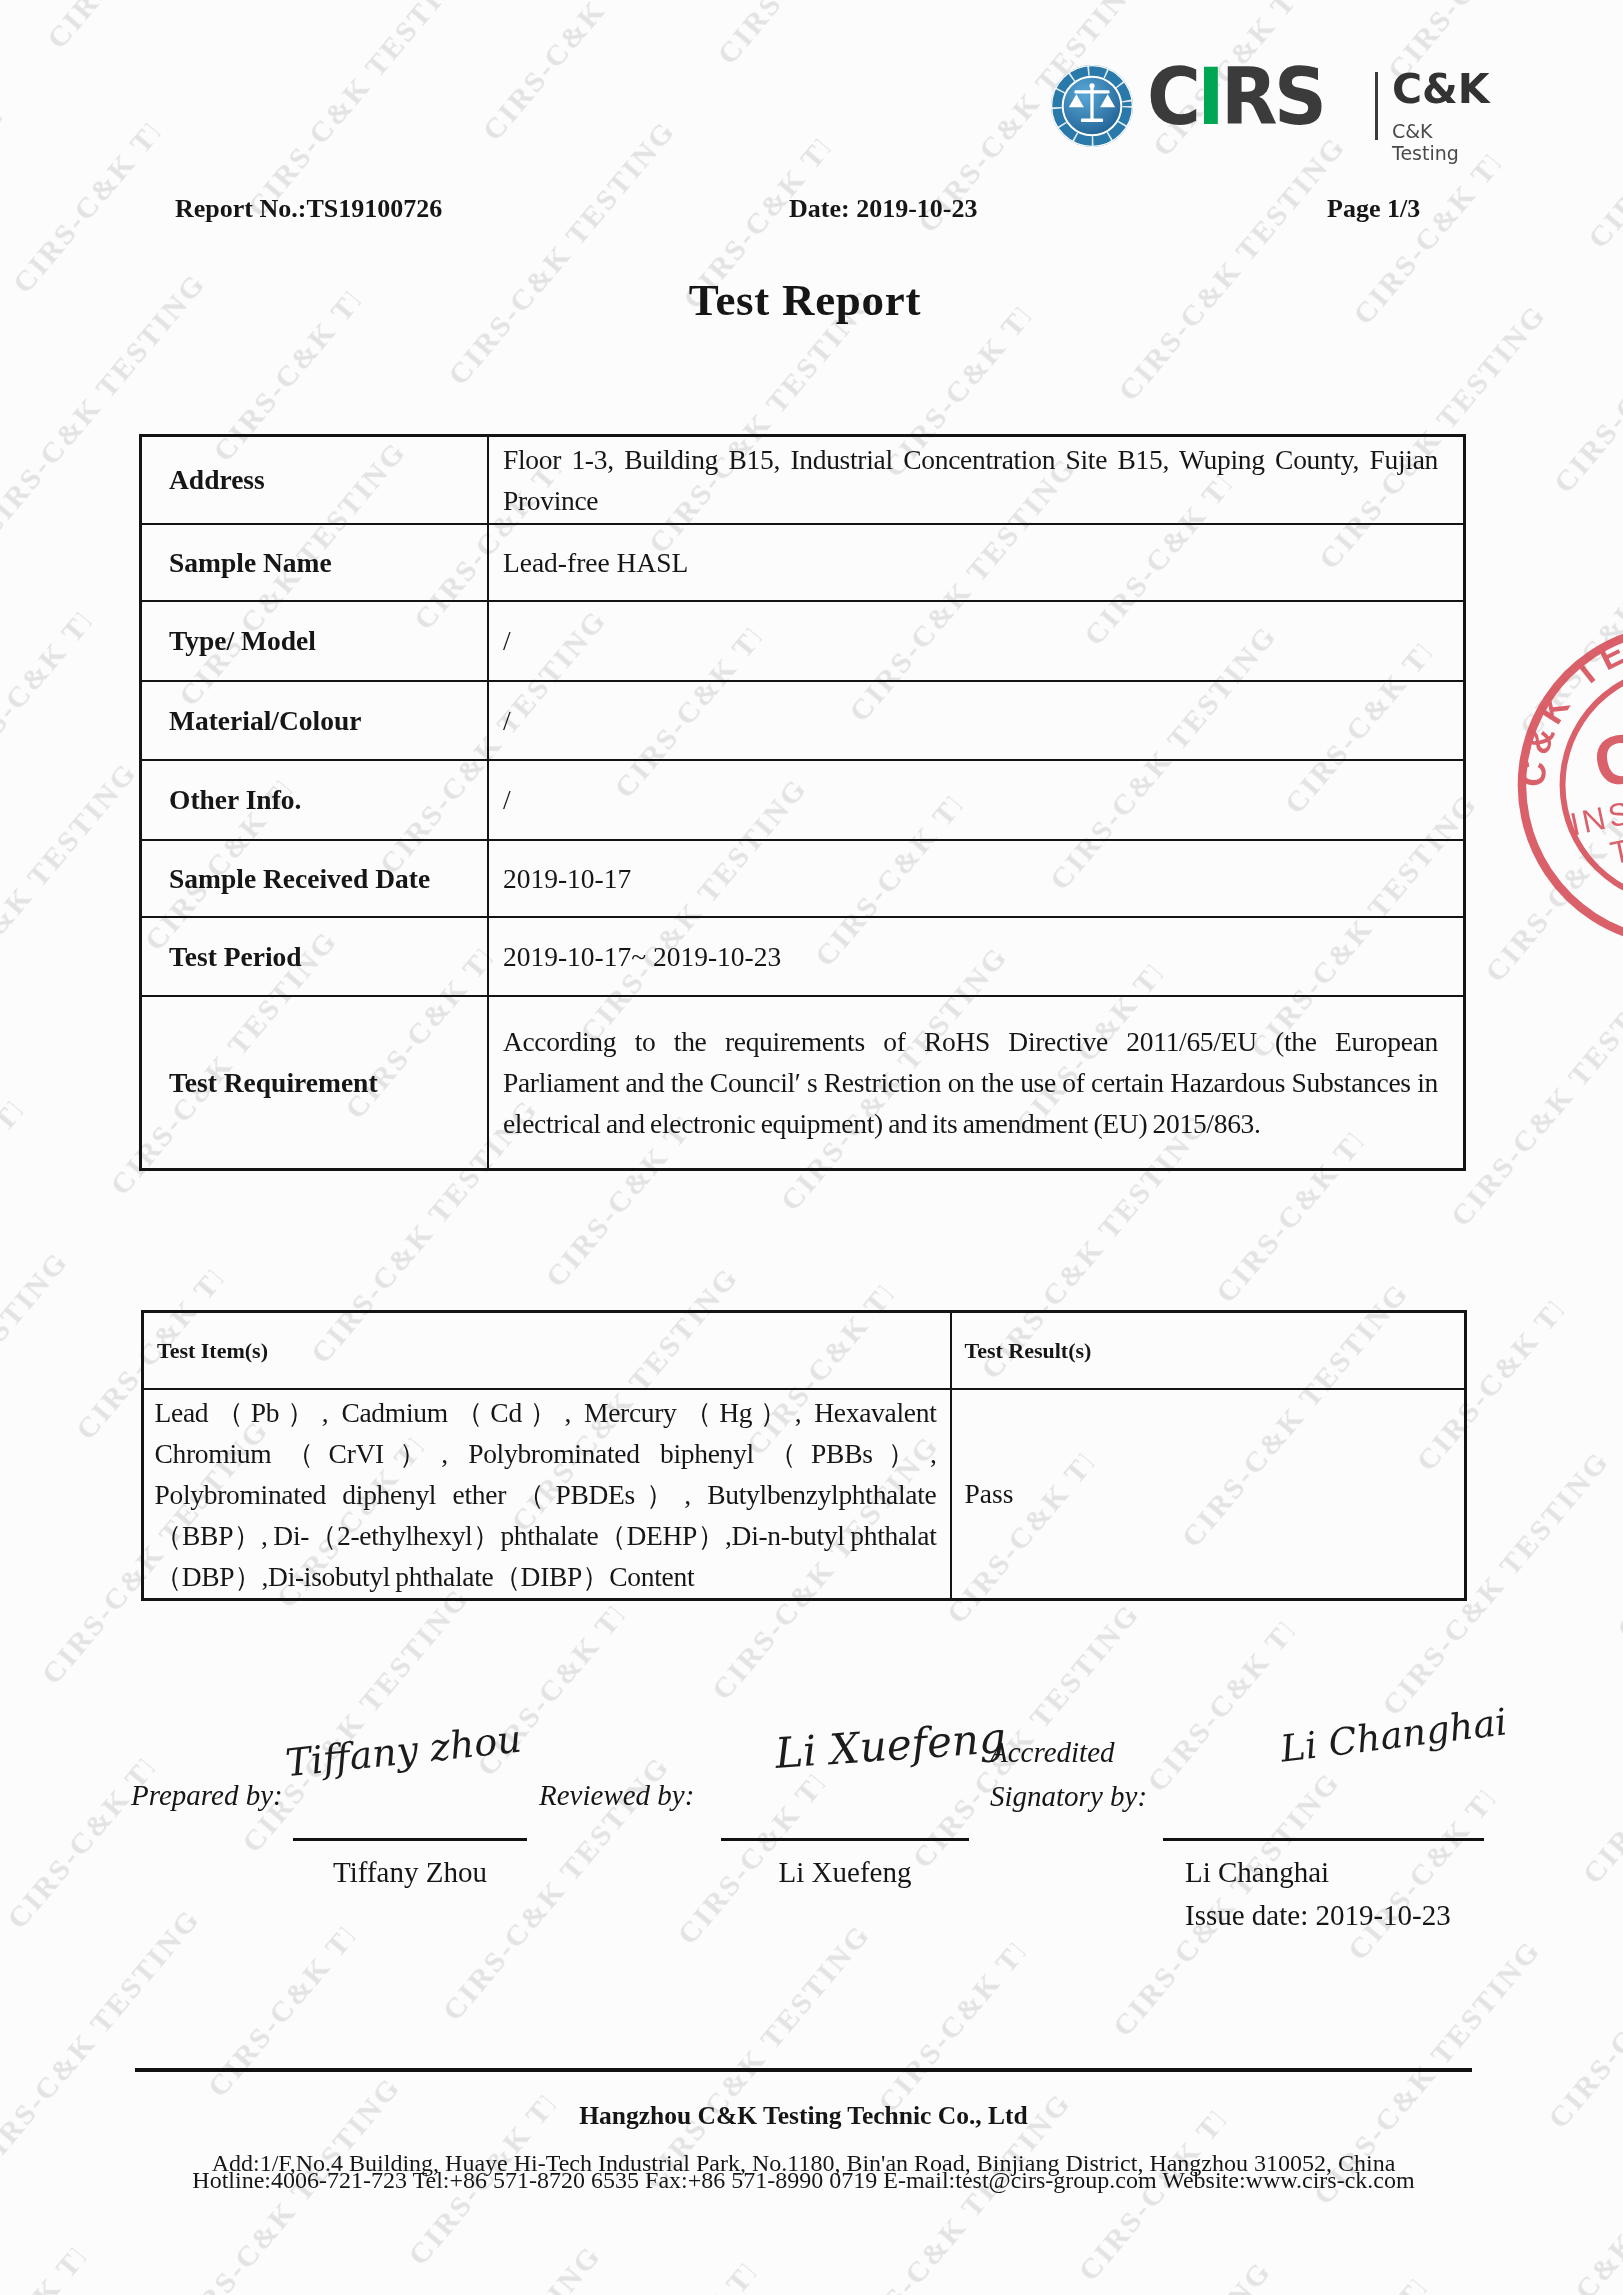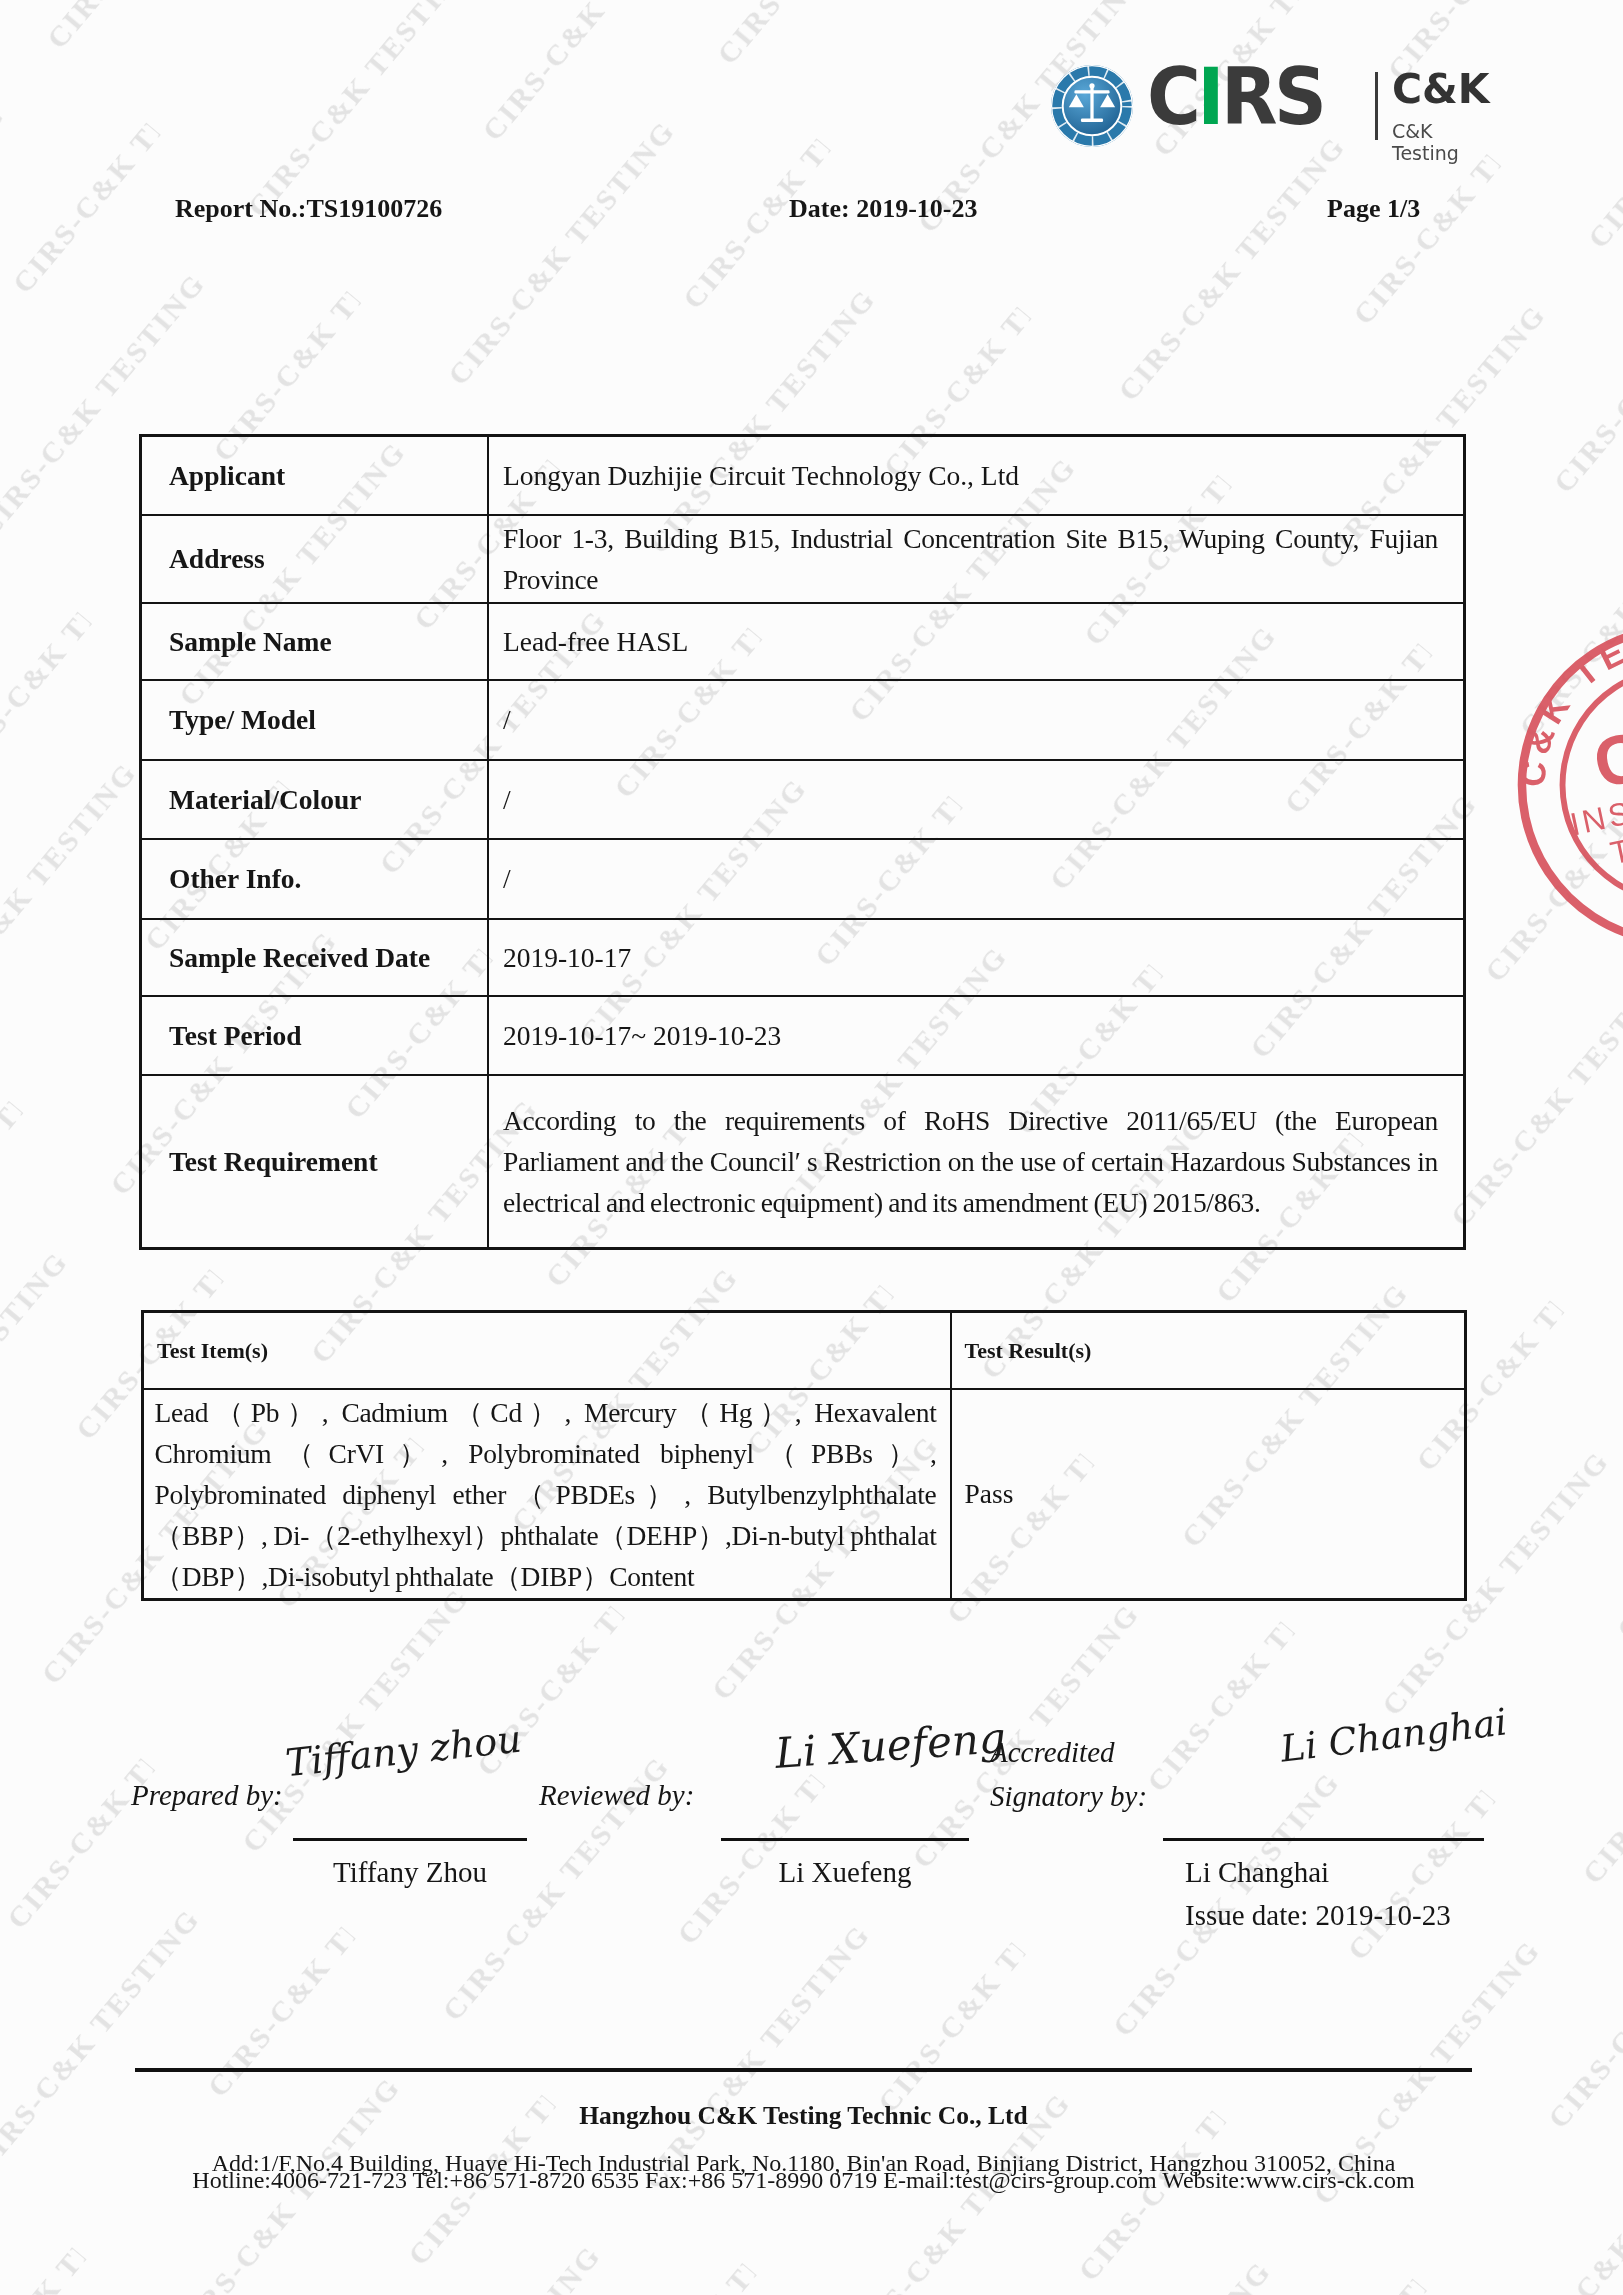--- a/index.html
+++ b/index.html
@@ -117,31 +117,28 @@
       <div class="wordmark"><span>C</span><span class="green-i">I</span><span>RS</span></div>
       <div class="logo-divider"></div>
       <div class="brand">C&amp;K</div>
       <div class="brand-sub">C&amp;K Testing</div>
     </div>
 
     <div class="meta report">Report No.:TS19100726</div>
     <div class="meta date">Date: 2019-10-23</div>
     <div class="meta page-no">Page 1/3</div>
 
+    <div class="doc-title">Test Report</div>
 
     <table class="doc info">
       <colgroup>
           <col style="width:347px">
           <col>
         </colgroup>
       <tbody>
-        <tr class="h117">
-          <td class="lbl">Applicant</td>
-          <td class="val">Longyan Duzhijie Circuit Technology Co., Ltd</td>
-        </tr>
         <tr class="h132">
           <td class="lbl">Address</td>
           <td class="val just">Floor 1-3, Building B15, Industrial Concentration Site B15, Wuping County, Fujian Province</td>
         </tr>
         <tr class="h115">
           <td class="lbl">Sample Name</td>
           <td class="val">Lead-free HASL</td>
         </tr>
         <tr class="h119">
           <td class="lbl">Type/ Model</td>

